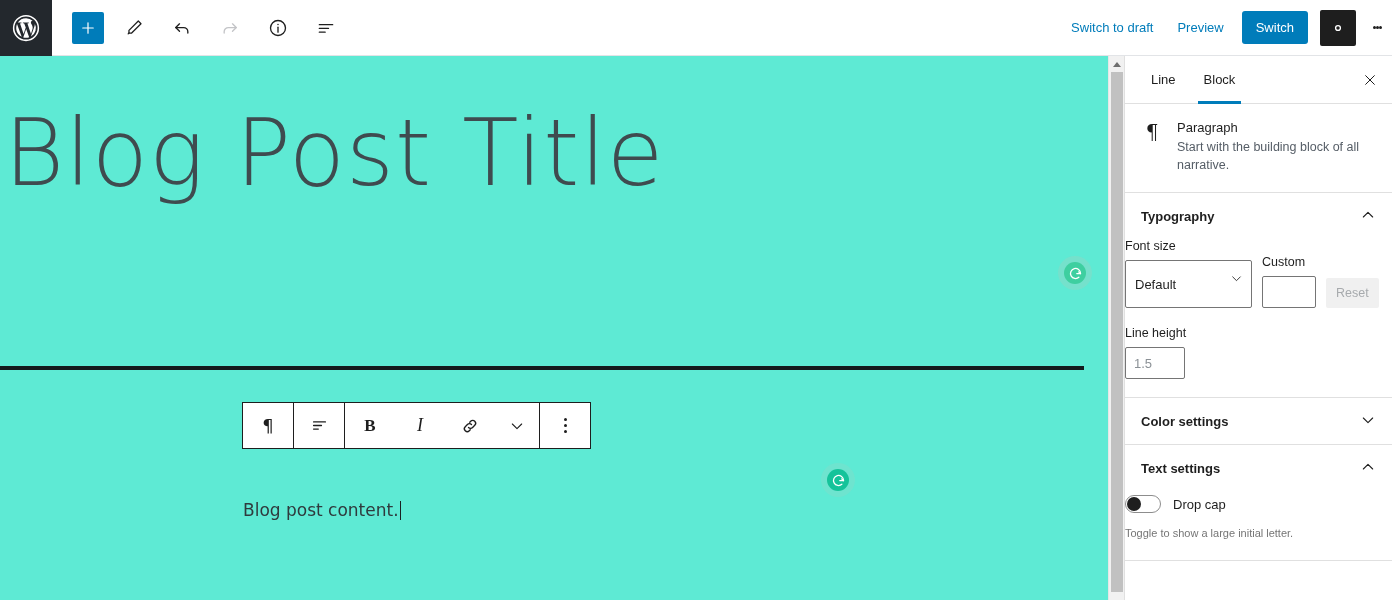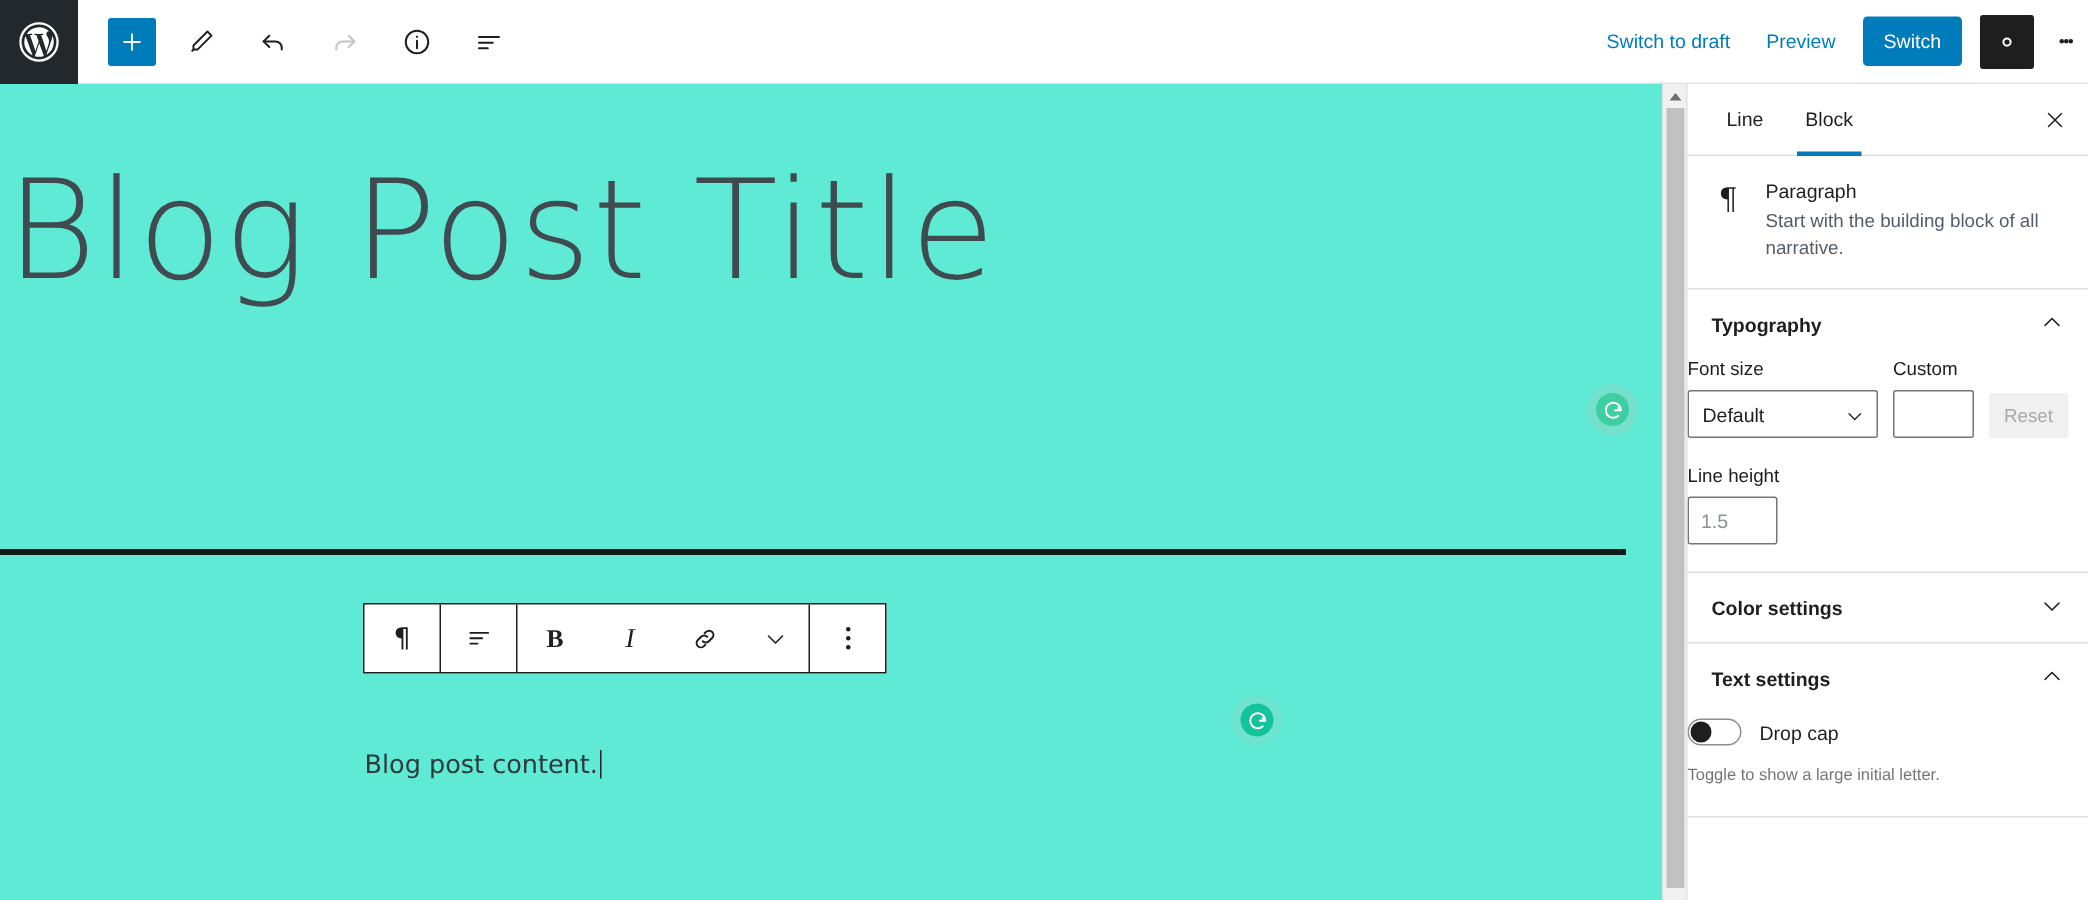--- a/index.html
+++ b/index.html
@@ -228,21 +228,21 @@
   }
   .panel-head .ptitle { font-size: 13px; font-weight: bold; color: #1e1e1e; }
   .panel-head .chev { margin-left: auto; }
   .panel-head svg { stroke: #1e1e1e; stroke-width: 1.6; fill: none; stroke-linecap: round; stroke-linejoin: round; }
   .panel-body { padding: 0 16px 18px 0; }
 
   .field-row { display: flex; align-items: flex-end; gap: 10px; }
   .field-col { display: flex; flex-direction: column; }
   .flabel { font-size: 12.5px; color: #1e1e1e; margin-bottom: 7px; }
   .fsize-select {
-    width: 127px; height: 32px;
+    width: 127px; height: 48px;
     border: 1px solid #757575; border-radius: 2px;
     background: #fff; font-size: 13px; color: #1e1e1e;
     padding: 0 26px 0 9px;
     appearance: none; -webkit-appearance: none;
     font-family: "Liberation Sans", sans-serif;
     cursor: pointer;
   }
   .select-wrap { position: relative; }
   .select-wrap .schev {
     position: absolute; right: 9px; top: 11px; pointer-events: none;

